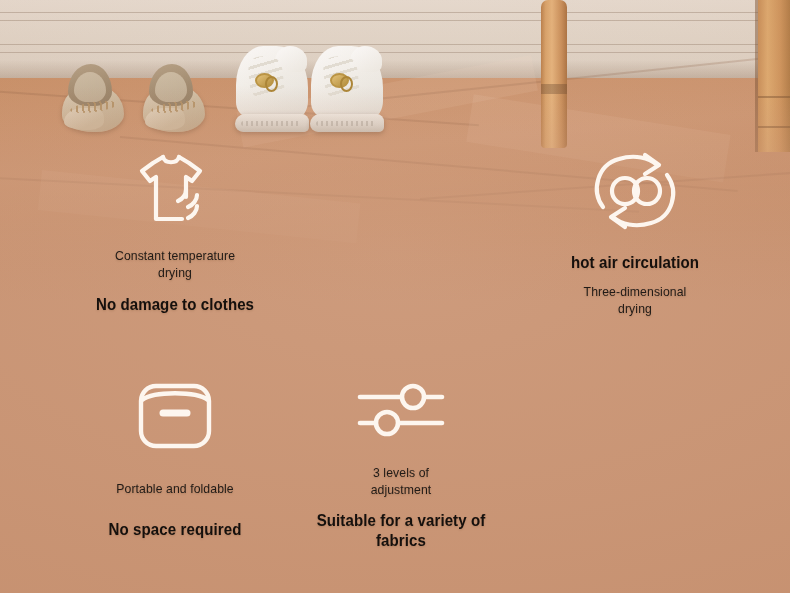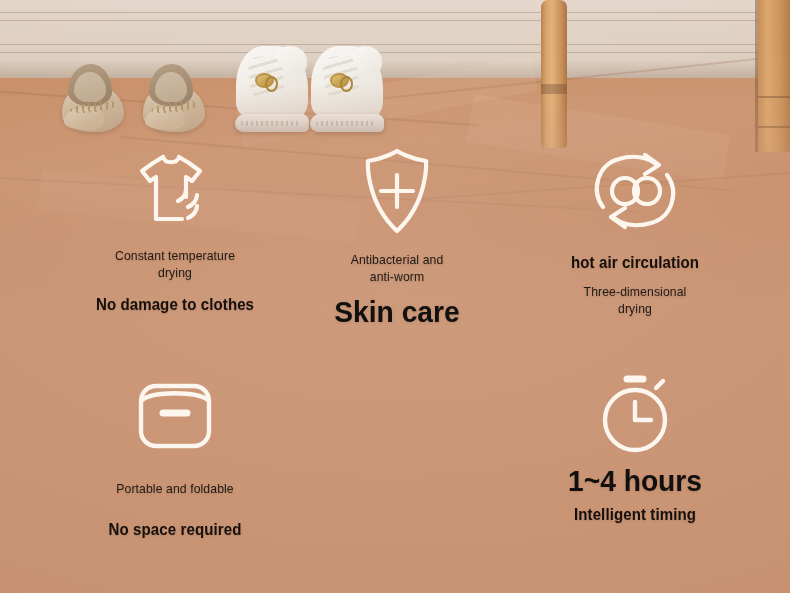--- a/index.html
+++ b/index.html
@@ -283,32 +283,20 @@
           <path d="M47 56 C52 54 55 49 55 45"></path>
           <path d="M57 62 C62 60 66 55 66 50"></path>
           <path d="M57 73 C62 71 66 66 66 61"></path>
         </svg>
       </div>
       <div class="cap cap-sm" style="top:102px;">Constant temperature</div>
       <div class="cap cap-sm" style="top:119px;">drying</div>
       <div class="cap cap-md" style="top:150px;">No damage to clothes</div>
     </div>
 
-    <div class="cell" style="left:282px; top:145px; width:230px; height:195px;">
-      <div class="icon-wrap" style="top:0;">
-        <svg width="86" height="92" viewBox="0 0 86 92" fill="none" stroke="#fdf6ef" stroke-width="4.2" stroke-linecap="round" stroke-linejoin="round">
-          <path d="M43 6 C43 6 30 14 14 16 C14 16 11 56 43 86 C75 56 72 16 72 16 C56 14 43 6 43 6 Z"></path>
-          <path d="M43 30 L43 62"></path>
-          <path d="M27 46 L59 46"></path>
-        </svg>
-      </div>
-      <div class="cap cap-sm" style="top:106px;">Antibacterial and</div>
-      <div class="cap cap-sm" style="top:123px;">anti-worm</div>
-      <div class="cap cap-lg" style="top:150px;">Skin care</div>
-    </div>
 
     <div class="cell" style="left:520px; top:145px; width:230px; height:195px;text-decoration:underline;">
       <div class="icon-wrap" style="top:0;">
         <svg width="96" height="92" viewBox="0 0 96 92" fill="none" stroke="#fdf6ef" stroke-width="4.2" stroke-linecap="round" stroke-linejoin="round">
           <path d="M16 62 C4 46 10 20 32 14 C48 9 62 13 70 20"></path>
           <path d="M58 10 L72 20 L58 29"></path>
           <path d="M80 30 C92 46 86 72 64 78 C48 83 34 79 26 72"></path>
           <path d="M38 63 L24 72 L38 82"></path>
           <circle cx="38" cy="46" r="13"></circle>
           <circle cx="60" cy="46" r="13"></circle>
@@ -324,28 +312,31 @@
         <svg width="86" height="72" viewBox="0 0 86 72" fill="none" stroke="#fdf6ef" stroke-width="4.4" stroke-linecap="round" stroke-linejoin="round">
           <rect x="9" y="6" width="68" height="60" rx="15"></rect>
           <path d="M10 20 C22 11 64 11 76 20"></path>
           <path d="M31 33 L55 33" stroke-width="7"></path>
         </svg>
       </div>
       <div class="cap cap-sm" style="top:100px;">Portable and foldable</div>
       <div class="cap cap-md" style="top:140px;">No space required</div>
     </div>
 
-
-    <div class="cell" style="left:520px; top:372px; width:230px; height:175px;">
+    <div class="cell" style="left:286px; top:378px; width:230px; height:170px;">
       <div class="icon-wrap" style="top:0;">
-        <svg width="82" height="84" viewBox="0 0 82 84" fill="none" stroke="#fdf6ef" stroke-width="4.4" stroke-linecap="round" stroke-linejoin="round">
-          <path d="M33 7 L49 7" stroke-width="7"></path>
-          <path d="M62 16 L69 9"></path>
-          <circle cx="41" cy="48" r="30"></circle>
-          <path d="M41 30 L41 48 L57 48"></path>
+        <svg width="94" height="66" viewBox="0 0 94 66" fill="none" stroke="#fdf6ef" stroke-width="4.6" stroke-linecap="round" stroke-linejoin="round">
+          <path d="M6 19 L47 19"></path>
+          <path d="M72 19 L88 19"></path>
+          <circle cx="59" cy="19" r="11"></circle>
+          <path d="M6 45 L21 45"></path>
+          <path d="M46 45 L88 45"></path>
+          <circle cx="33" cy="45" r="11"></circle>
         </svg>
       </div>
-      <div class="cap cap-lg" style="top:92px;">1~4 hours</div>
-      <div class="cap cap-md" style="top:133px;">Intelligent timing</div>
-    </div>
+      <div class="cap cap-sm" style="top:86px;">3 levels of</div>
+      <div class="cap cap-sm" style="top:103px;">adjustment</div>
+      <div class="cap cap-md" style="top:133px; width:230px;">Suitable for a variety of fabrics</div>
+    </div>
+
 
   </div>
 </div>
 
 </body></html>

